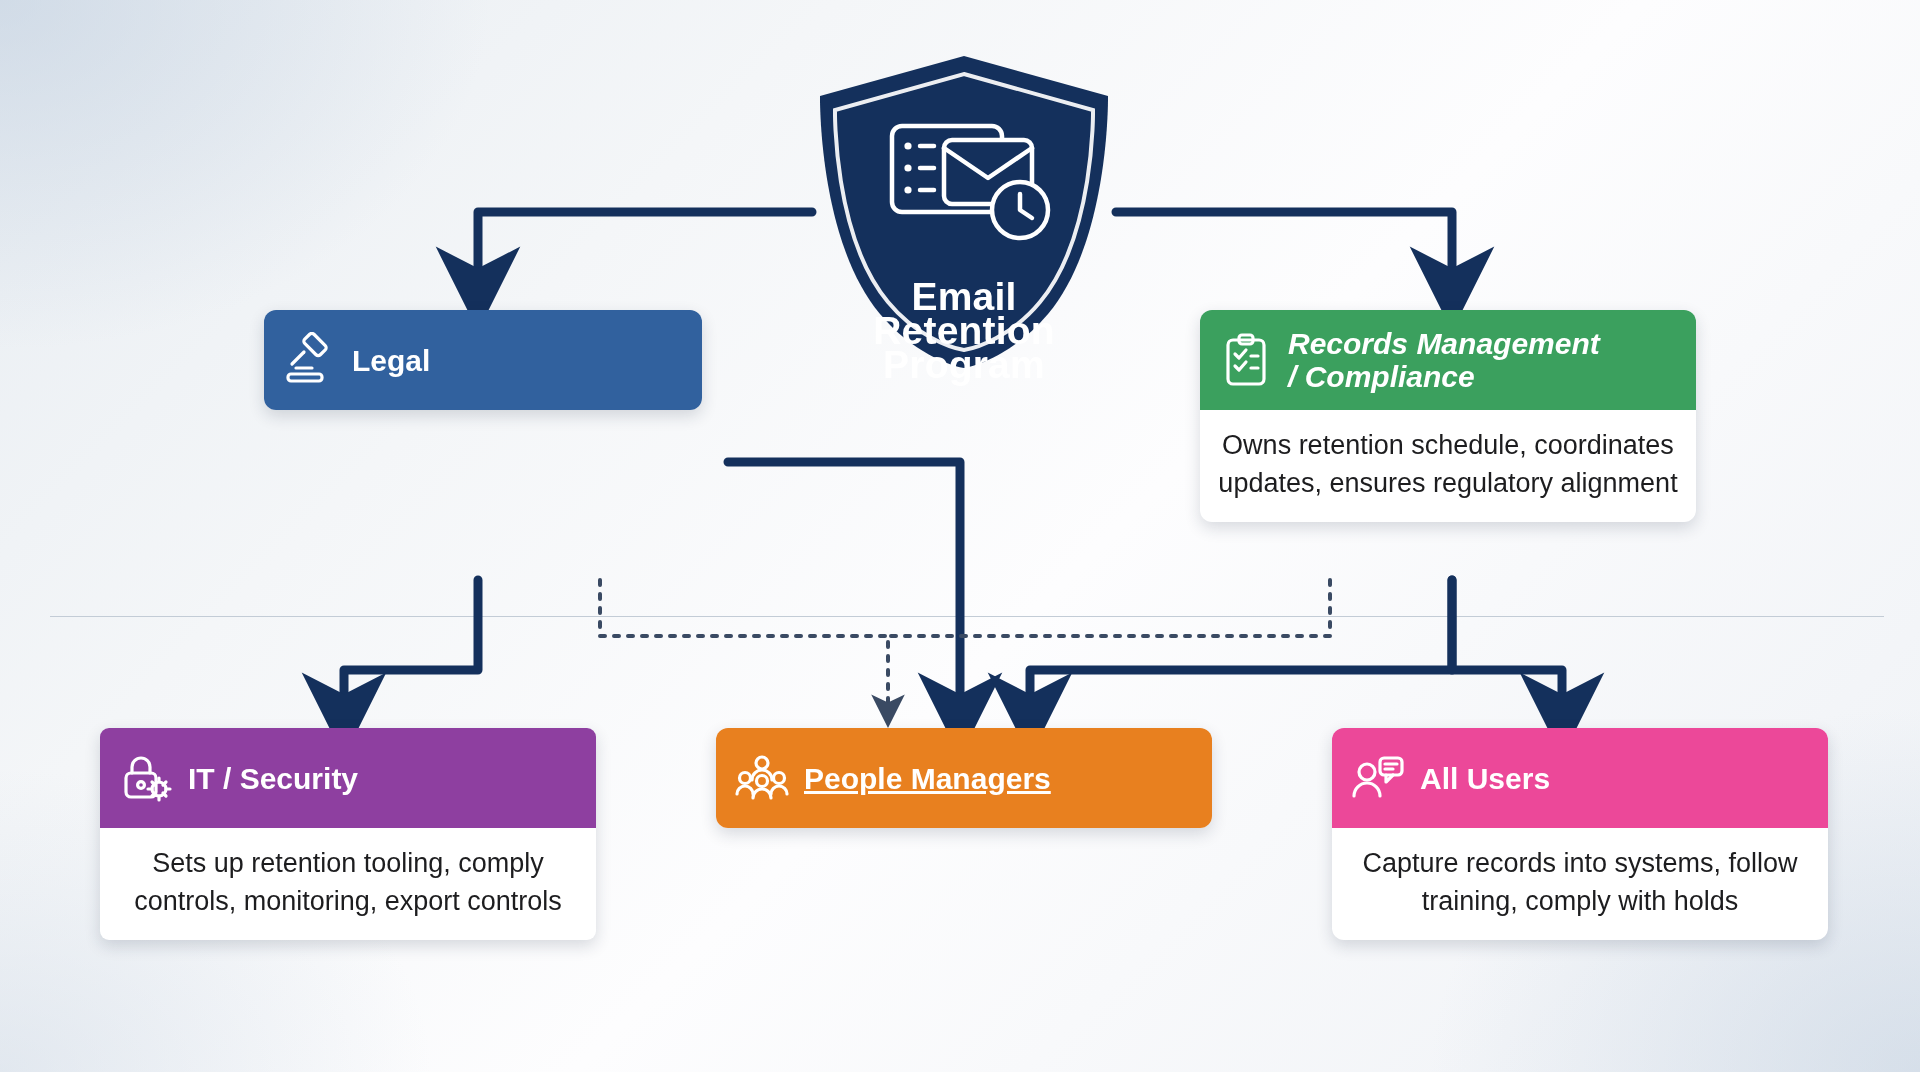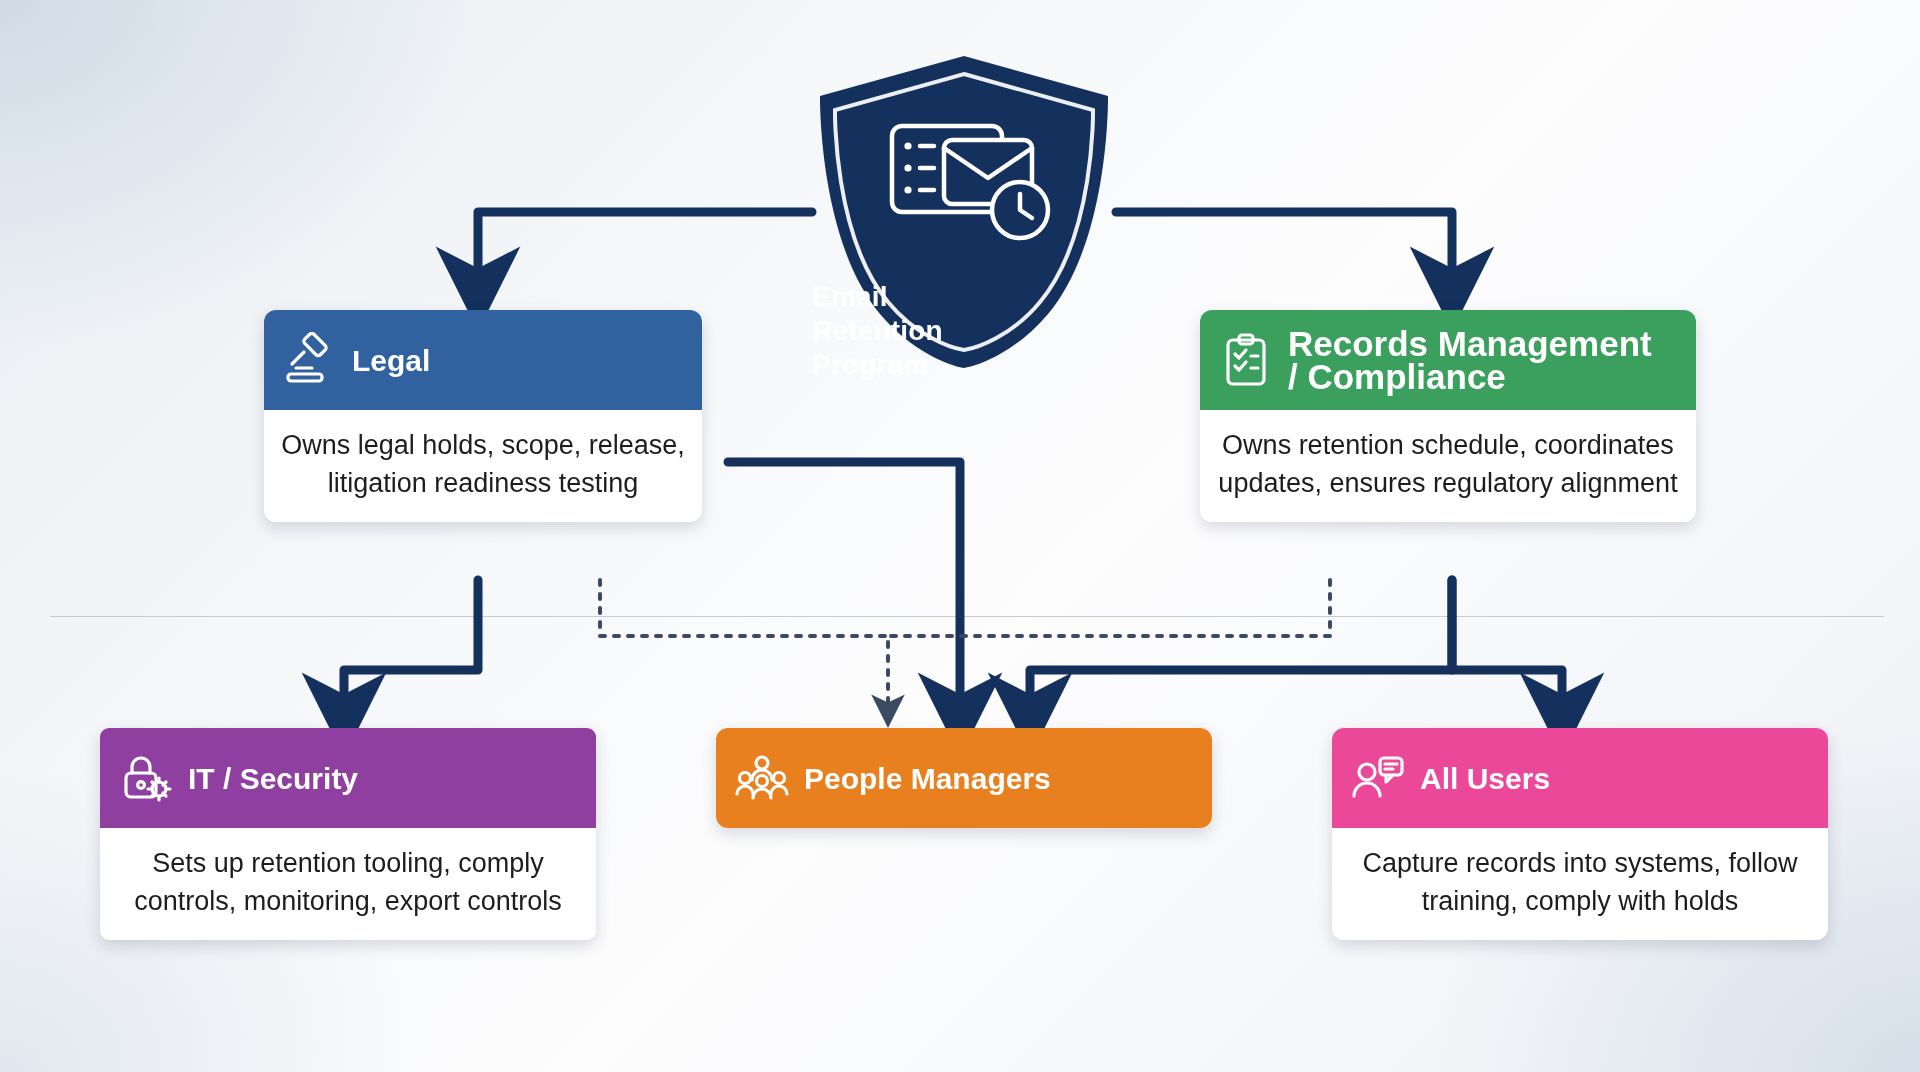--- a/index.html
+++ b/index.html
@@ -42,24 +42,24 @@
     left: 812px;
     top: 52px;
     width: 304px;
     height: 320px;
   }
   .shield .shield-label {
     position: absolute;
     left: 0;
     top: 228px;
     width: 304px;
-    text-align: left;
+    text-align: center;
     color: #ffffff;
     font-weight: bold;
-    font-size: 28px;
+    font-size: 39px;
     line-height: 34px;
     letter-spacing: 0.2px;
   }
 
   
   .card {
     position: absolute;
     border-radius: 12px;
     background: #ffffff;
     box-shadow: 0 6px 16px rgba(25, 40, 65, 0.16);
@@ -97,25 +97,25 @@
   
   #card-legal      { left: 232px;  top: 310px;  width: 438px; margin-left: 32px; }
   #card-records    { left: 1200px; top: 310px;  width: 496px; }
   #card-it         { left: 100px;  top: 728px;  width: 496px; border-radius: 9px; }
   #card-people     { left: 716px;  top: 728px;  width: 496px; }
   #card-users      { left: 1332px; top: 728px;  width: 496px; }
 
   #card-legal .card-head   { background: #31619e; }
   #card-records .card-head { background: #3ba05e; }
   #card-it .card-head      { background: #8e3fa0; }
-  #card-people .card-head  { background: #e8801f; }
+  #card-people .card-head  { background: #e8801f; text-decoration: underline; }
   #card-users .card-head   { background: #ec4899; }
 
   
-  #card-records .card-head .htitle { font-size: 35px; line-height: 33px; }
+  #card-records .card-head .htitle { font-size: 30px; line-height: 33px; font-style: italic; }
 
   .divider-line {
     position: absolute;
     left: 50px;
     top: 616px;
     width: 1834px;
     height: 1px;
     background: #c3ccd6;
   }
 </style>
@@ -190,21 +190,20 @@
       <span class="hicon">
         <svg width="56" height="56" viewBox="0 0 56 56" fill="none" stroke="#ffffff" stroke-width="3.2" stroke-linecap="round" stroke-linejoin="round">
           <rect x="22" y="6" width="22" height="13" rx="3" transform="rotate(45 33 12.5)"></rect>
           <line x1="22" y1="20" x2="10" y2="32"></line>
           <rect x="6" y="42" width="34" height="7" rx="3"></rect>
           <line x1="14" y1="36" x2="30" y2="36"></line>
         </svg>
       </span>
       <span class="htitle">Legal</span>
     </div>
-    <div class="card-body">Owns legal holds, scope, release, litigation readiness testing</div>
   </div>
 
   <div class="card" id="card-records">
     <div class="card-head">
       <span class="hicon">
         <svg width="56" height="56" viewBox="0 0 56 56" fill="none" stroke="#ffffff" stroke-width="3.2" stroke-linecap="round" stroke-linejoin="round">
           <rect x="10" y="8" width="36" height="44" rx="5"></rect>
           <rect x="21" y="3" width="14" height="9" rx="3"></rect>
           <path d="M17 22 l4 4 l7 -8"></path>
           <path d="M17 34 l4 4 l7 -8"></path>

